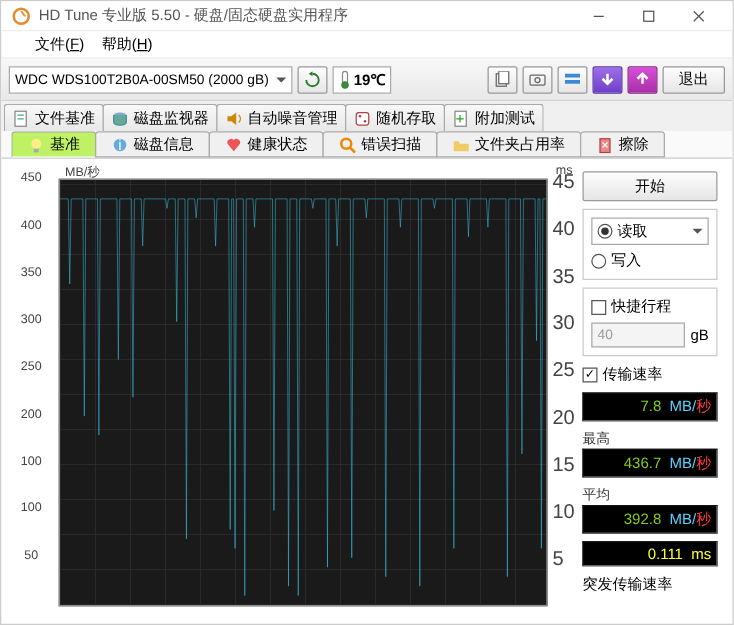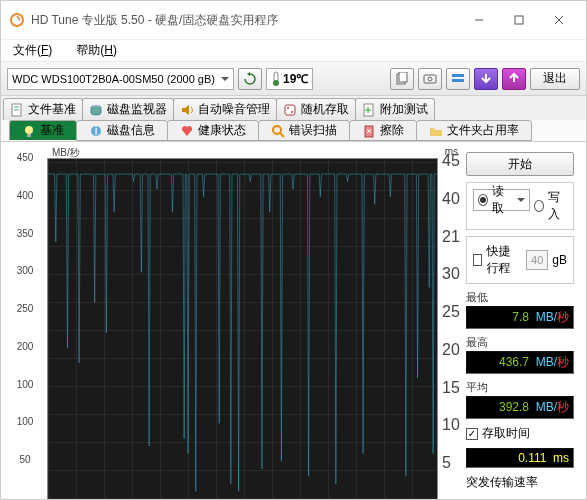--- a/index.html
+++ b/index.html
@@ -1,47 +1,47 @@
 <!DOCTYPE html>
 <html><head>
 <meta charset="utf-8">
 <style>
 *{box-sizing:border-box;margin:0;padding:0;font-family:"Microsoft YaHei",Tahoma,sans-serif;font-size:12px}
 body{background:#fff;width:587px;height:500px;overflow:hidden;border:1px solid #ccc}
-.titlebar{height:39px;background:#fff;display:flex;align-items:center;padding:0 8px;border-bottom:1px solid #eee}
+.titlebar{height:24px;background:#fff;display:flex;align-items:center;padding:0 8px;border-bottom:1px solid #eee}
 .titlebar .icon{width:16px;height:16px;margin-right:6px;display:inline-flex;align-items:center;justify-content:center}
 .titlebar .title{flex:1;color:#555}
 .winbtns{display:flex;gap:2px}
 .winbtn{width:38px;height:24px;display:flex;align-items:center;justify-content:center;color:#666}
-.menubar{height:22px;display:flex;align-items:center;padding:0 6px;gap:12px;border-bottom:1px solid #e8e8e8}
+.menubar{height:22px;display:flex;align-items:center;padding:0 21px;gap:2px;border-bottom:1px solid #e8e8e8}
 .menuitem{padding:2px 6px}
 .menuitem u{text-decoration:underline}
 .toolbar{height:34px;background:linear-gradient(#f8f8f8,#e8e8e8);display:flex;align-items:center;padding:0 6px;gap:4px;border-bottom:1px solid #d0d0d0}
 .sel{height:22px;background:#fff;border:1px solid #aaa;padding:0 18px 0 4px;display:flex;align-items:center;position:relative;font-size:11px}
 .sel::after{content:"";position:absolute;right:4px;top:8px;border:4px solid transparent;border-top-color:#555}
 .tbtn{width:24px;height:22px;border:1px solid #999;background:linear-gradient(#fdfdfd,#e6e6e6);display:flex;align-items:center;justify-content:center;border-radius:2px}
 .tbtn.accent{background:linear-gradient(#9d6fe8,#6f3fc8);border-color:#5a2fa8}
 .tbtn.accent2{background:linear-gradient(#d84fd8,#a82fa8);border-color:#8a1f8a}
 .temp{display:flex;align-items:center;gap:2px;border:1px solid #aaa;background:#fff;height:22px;padding:0 4px}
 .exitbtn{margin-left:auto;height:22px;padding:0 12px;border:1px solid #999;background:linear-gradient(#fdfdfd,#e6e6e6);border-radius:2px}
 .tabs1{height:24px;display:flex;align-items:flex-end;padding:0 2px;background:#f0f0f0}
 .tab1{height:22px;padding:0 6px;display:flex;align-items:center;gap:4px;border:1px solid #aaa;border-bottom:none;background:linear-gradient(#f8f8f8,#e8e8e8);border-radius:3px 3px 0 0;margin-right:-1px;font-size:11px}
 .tabs2{height:22px;display:flex;align-items:flex-end;padding:0 8px;background:#fafafa;border-bottom:1px solid #ccc}
 .tab2{height:21px;padding:0 12px;display:flex;align-items:center;gap:4px;border:1px solid #aaa;background:#f0f0f0;border-radius:3px 3px 0 0;margin-right:-1px;font-size:11px}
-.tab2.active{background:#15803d;border-bottom-color:#fff}
+.tab2.active{background:#bef264;border-bottom-color:#fff}
 .main{display:flex;height:calc(500px - 30px - 22px - 34px - 24px - 22px);padding:6px}
 .chartarea{flex:1;position:relative}
 .ylabel{position:absolute;left:45px;top:-2px;font-size:10px;color:#444}
 .rlabel{position:absolute;right:2px;top:-2px;font-size:10px;color:#444}
 .chart{position:absolute;left:40px;right:22px;top:10px;bottom:4px;background:#1a1a1a;background-image:repeating-linear-gradient(0deg,#2a2a2a 0,#2a2a2a 1px,transparent 1px,transparent 28px),repeating-linear-gradient(90deg,#2a2a2a 0,#2a2a2a 1px,transparent 1px,transparent 28px);border:1px solid #888}
 .ytick{position:absolute;left:0;width:36px;text-align:center;font-size:10px;color:#444}
 .rtick{position:absolute;right:0;width:18px;text-align:left;font-size:16px;color:#444}
 .sidepanel{width:120px;padding:4px 6px;display:flex;flex-direction:column;gap:6px}
 .startbtn{height:24px;border:1px solid #999;background:linear-gradient(#fdfdfd,#e6e6e6);border-radius:2px}
-.group{border:1px solid #ccc;padding:6px;display:flex;flex-direction:row;gap:4px}
+.group{border:1px solid #ccc;padding:6px;display:flex;flex-direction:column;gap:4px}
 .radio,.check{display:flex;align-items:center;gap:4px}
 .radio span.r{width:12px;height:12px;border:1px solid #555;border-radius:50%;display:inline-flex;align-items:center;justify-content:center;background:#fff}
 .radio.sel span.r::after{content:"";width:6px;height:6px;background:#333;border-radius:50%}
 .check span.c{width:12px;height:12px;border:1px solid #555;background:#fff;display:inline-flex;align-items:center;justify-content:center;font-size:10px;line-height:1}
 .check.on span.c::after{content:"✓";font-size:10px;color:#000}
 .numfield{display:flex;align-items:center;gap:4px}
 .numfield .inp{flex:1;height:20px;border:1px solid #aaa;background:#f4f4f4;color:#999;padding:0 4px;display:flex;align-items:center;font-size:11px}
 .resrow{display:flex;flex-direction:column;gap:1px}
 .reslabel{font-size:11px;color:#333}
 .resval{background:#000;color:#fff;font-family:monospace;font-size:11px;padding:2px 4px;text-align:right;border:1px inset #666}
@@ -218,34 +218,34 @@
         <svg width="14" height="14">
           <circle cx="6" cy="6" r="4" fill="none" stroke="#e80" stroke-width="2"></circle>
           <line x1="9" y1="9" x2="13" y2="13" stroke="#e80" stroke-width="2"></line>
         </svg>
       </span>
       <span>错误扫描</span>
     </div>
     <div class="tab2">
       <span>
         <svg width="14" height="14">
+          <path d="M1 4 L5 4 L6 6 L13 6 L13 12 L1 12 Z" fill="#ec6"></path>
+        </svg>
+      </span>
+      <span>文件夹占用率</span>
+    </div>
+    <div class="tab2">
+      <span>
+        <svg width="14" height="14">
           <rect x="3" y="2" width="8" height="11" fill="#e88" stroke="#a44"></rect>
           <line x1="5" y1="5" x2="9" y2="9" stroke="#fff"></line>
           <line x1="9" y1="5" x2="5" y2="9" stroke="#fff"></line>
         </svg>
       </span>
       <span>擦除</span>
-    </div>
-    <div class="tab2">
-      <span>
-        <svg width="14" height="14">
-          <path d="M1 4 L5 4 L6 6 L13 6 L13 12 L1 12 Z" fill="#ec6"></path>
-        </svg>
-      </span>
-      <span>文件夹占用率</span>
     </div>
   </div>
 
 <div class="main">
   <div class="chartarea">
     <span class="ylabel">MB/秒</span>
     <span class="rlabel">ms</span>
     <div id="yticks">
         <span class="ytick" style="top:4px">450</span>
         <span class="ytick" style="top:41.77777777777779px">400</span>
@@ -253,21 +253,21 @@
         <span class="ytick" style="top:117.33333333333334px">300</span>
         <span class="ytick" style="top:155.11111111111111px">250</span>
         <span class="ytick" style="top:192.88888888888889px">200</span>
         <span class="ytick" style="top:230.66666666666669px">100</span>
         <span class="ytick" style="top:268.44444444444446px">100</span>
         <span class="ytick" style="top:306.22222222222223px">50</span>
       </div>
     <div id="rticks">
         <span class="rtick" style="top:4px">45</span>
         <span class="rtick" style="top:41.77777777777779px">40</span>
-        <span class="rtick" style="top:79.55555555555556px">21</span>
+        <span class="rtick" style="top:79.55555555555556px">35</span>
         <span class="rtick" style="top:117.33333333333334px">30</span>
         <span class="rtick" style="top:155.11111111111111px">25</span>
         <span class="rtick" style="top:192.88888888888889px">20</span>
         <span class="rtick" style="top:230.66666666666669px">15</span>
         <span class="rtick" style="top:268.44444444444446px">10</span>
         <span class="rtick" style="top:306.22222222222223px">5</span>
       </div>
     <div class="chart">
         <svg id="chartsvg" preserveAspectRatio="none" viewBox="0 0 100 100">
           <polyline points="0,4.444444444444443  0.3,4.444444444444443 1.7,4.444444444444443 2,24.444444444444443 2.3,4.444444444444443 4.7,4.444444444444443 5,55.55555555555556 5.3,4.444444444444443 7.7,4.444444444444443 8,60 8.3,4.444444444444443 11.7,4.444444444444443 12,42.22222222222223 12.3,4.444444444444443 14.7,4.444444444444443 15,51.111111111111114 15.3,4.444444444444443 16.7,4.444444444444443 17,15.555555555555557 17.3,4.444444444444443 21.7,4.444444444444443 22,6.666666666666671 22.3,4.444444444444443 23.7,4.444444444444443 24,33.33333333333334 24.3,4.444444444444443 25.7,4.444444444444443 26,84.44444444444444 26.3,4.444444444444443 27.7,4.444444444444443 28,8.888888888888886 28.3,4.444444444444443 31.7,4.444444444444443 32,15.555555555555557 32.3,4.444444444444443 34.7,4.444444444444443 35,82.22222222222223 35.3,4.444444444444443 35.7,4.444444444444443 36,86.66666666666667 36.3,4.444444444444443 37.7,4.444444444444443 38,97.77777777777777 38.3,4.444444444444443 39.7,4.444444444444443 40,11.111111111111114 40.3,4.444444444444443 43.7,4.444444444444443 44,77.77777777777777 44.3,4.444444444444443 46.7,4.444444444444443 47,95.55555555555556 47.3,4.444444444444443 48.7,4.444444444444443 49,97.77777777777777 49.3,4.444444444444443 51.7,4.444444444444443 52,6.666666666666671 52.3,4.444444444444443 54.7,4.444444444444443 55,91.11111111111111 55.3,4.444444444444443 56.7,4.444444444444443 57,15.555555555555557 57.3,4.444444444444443 59.7,4.444444444444443 60,88.88888888888889 60.3,4.444444444444443 62.7,4.444444444444443 63,8.888888888888886 63.3,4.444444444444443 66.7,4.444444444444443 67,93.33333333333333 67.3,4.444444444444443 69.7,4.444444444444443 70,11.111111111111114 70.3,4.444444444444443 73.7,4.444444444444443 74,95.55555555555556 74.3,4.444444444444443 76.7,4.444444444444443 77,6.666666666666671 77.3,4.444444444444443 80.7,4.444444444444443 81,86.66666666666667 81.3,4.444444444444443 83.7,4.444444444444443 84,13.333333333333329 84.3,4.444444444444443 87.7,4.444444444444443 88,11.111111111111114 88.3,4.444444444444443 91.7,4.444444444444443 92,93.33333333333333 92.3,4.444444444444443 94.7,4.444444444444443 95,64.44444444444444 95.3,4.444444444444443 97.7,4.444444444444443 98,37.77777777777778 98.3,4.444444444444443 98.7,4.444444444444443 99,86.66666666666667 99.3,4.444444444444443 100,4.444444444444443" fill="none" stroke="#3fc8e8" stroke-width="0.4" vector-effect="non-scaling-stroke"></polyline>
@@ -289,35 +289,34 @@
     <div class="group">
       <label class="check">
           <span class="c"></span>
           <span>快捷行程</span>
         </label>
       <div class="numfield">
           <div class="inp">40</div>
           <span>gB</span>
         </div>
     </div>
+    <label class="check on">
+        <span class="c"></span>
+        <span>传输速率</span>
+      </label>
     <div class="resrow">
-        <span class="reslabel">最低</span>
         <div class="resval"><span class="num">7.8</span> <span class="unit-mb">MB/</span><span class="unit-sec">秒</span></div>
       </div>
     <div class="resrow">
         <span class="reslabel">最高</span>
         <div class="resval"><span class="num">436.7</span> <span class="unit-mb">MB/</span><span class="unit-sec">秒</span></div>
       </div>
     <div class="resrow">
         <span class="reslabel">平均</span>
         <div class="resval"><span class="num">392.8</span> <span class="unit-mb">MB/</span><span class="unit-sec">秒</span></div>
       </div>
-    <label class="check on">
-        <span class="c"></span>
-        <span>存取时间</span>
-      </label>
     <div class="resval"><span class="ms">0.111</span> <span class="ms">ms</span></div>
     <label class="check on">
         <span>突发传输速率</span>
       </label>
 
   </div>
 </div>
 
 </body></html>

